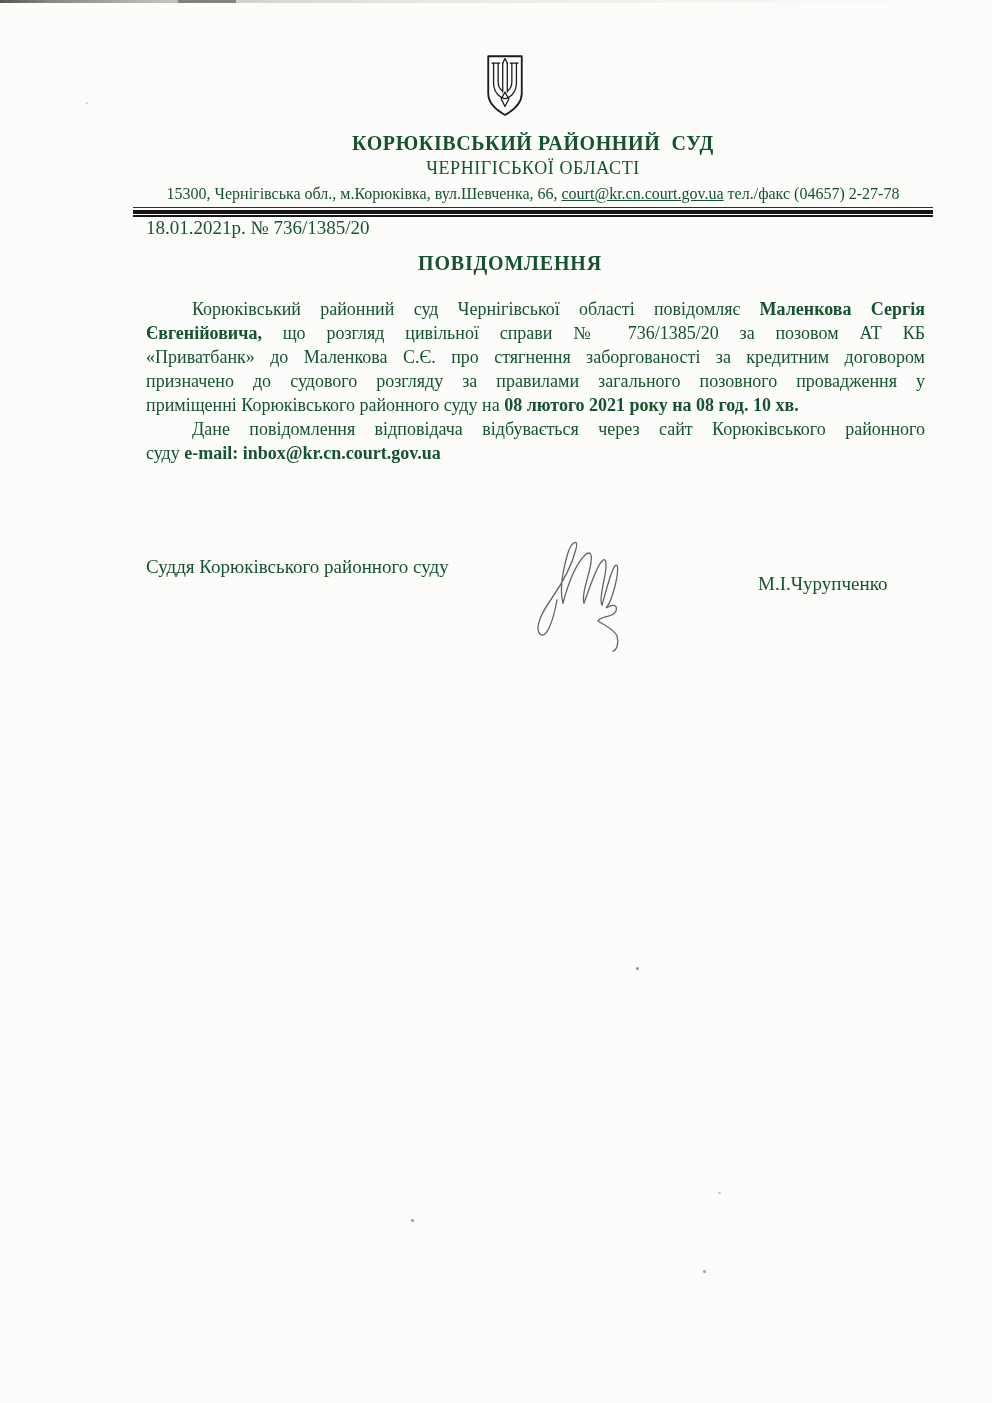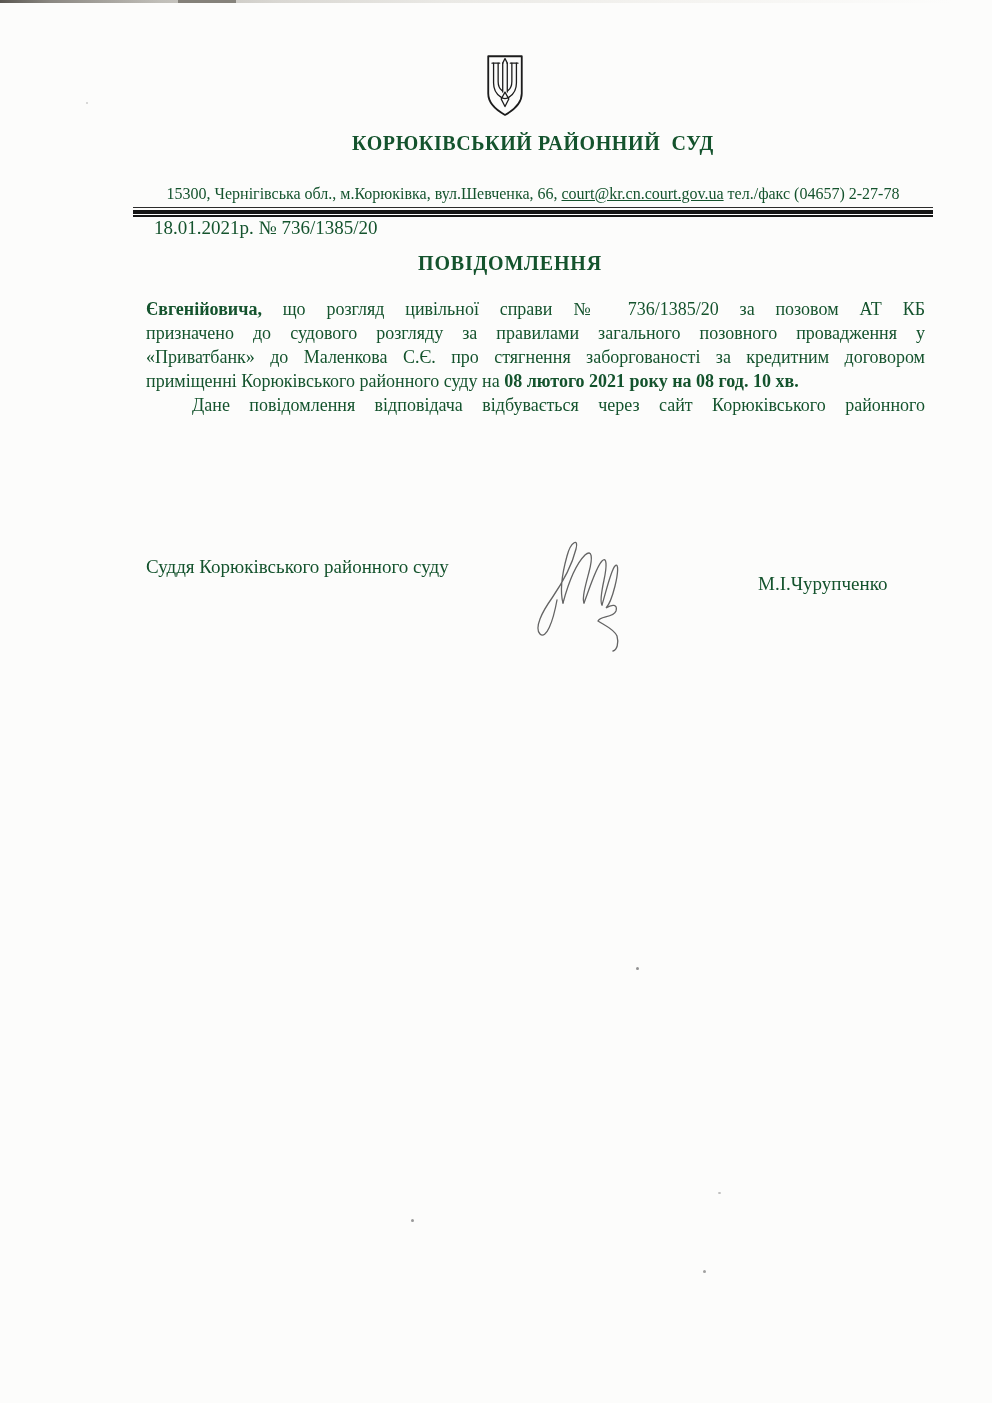--- a/index.html
+++ b/index.html
@@ -27,21 +27,21 @@
   .region-line{top:158px;font-size:18px;letter-spacing:.6px;}
   .address-line{
     position:absolute;left:133px;top:184px;width:800px;
     text-align:center;font-size:16px;line-height:20px;
     padding-bottom:3px;border-bottom:1.5px solid #2b2b2b;
     white-space:nowrap;
   }
   .address-line .email{text-decoration:underline;}
   .rule-thick{position:absolute;left:133px;top:210px;width:800px;height:4px;background:#151515;}
   .rule-thin{position:absolute;left:133px;top:215px;width:800px;height:1.5px;background:#151515;}
-  .date-line{position:absolute;left:146px;top:217px;font-size:19px;margin-left:8px;}
+  .date-line{position:absolute;left:146px;top:217px;font-size:19px;}
   .doc-title{
     position:absolute;left:146px;top:252px;width:728px;
     text-align:center;font-weight:bold;font-size:20px;letter-spacing:.8px;
   }
   .body-text{
     position:absolute;left:146px;top:297px;width:779px;
     font-size:18px;line-height:24px;
   }
   .line{text-align:justify;}
   .line.j{text-align-last:justify;}
@@ -79,36 +79,39 @@
         <path d="M45,12 V38 Q45,50 36,56"></path>
           <path d="M39,12 V36 Q39,44 34,48"></path>
           <path d="M37,12 H47"></path>
         <path d="M30,50 L25,59 L30,69 L35,59 Z"></path>
         <path d="M24,56 Q30,61 36,56"></path>
       </g>
     </svg>
   </div>
 
   <div class="hdr-center court-name">КОРЮКІВСЬКИЙ РАЙОННИЙ  СУД</div>
+  <div class="hdr-center region-line">ЧЕРНІГІСЬКОЇ ОБЛАСТІ</div>
 
   <div class="address-line"><span>15300, Чернігівська обл., м.Корюківка, вул.Шевченка, 66, </span><span class="email">court@kr.cn.court.gov.ua</span><span> тел./факс (04657) 2-27-78</span></div>
 
   <div class="rule-thick"></div>
   <div class="rule-thin"></div>
 
   <div class="date-line">18.01.2021р. № 736/1385/20</div>
 
   <div class="doc-title">ПОВІДОМЛЕННЯ</div>
 
   <div class="body-text">
+    <div class="line j indent"><span>Корюківський районний суд Чернігівської області повідомляє </span><b>Маленкова Сергія</b></div>
     <div class="line j"><b>Євгенійовича,</b><span> що розгляд цивільної справи № 736/1385/20 за позовом АТ КБ</span></div>
+    <div class="line j">«Приватбанк» до Маленкова С.Є. про стягнення заборгованості за кредитним договором</div>
     <div class="line j">призначено до судового розгляду за правилами загального позовного провадження у</div>
-    <div class="line j">«Приватбанк» до Маленкова С.Є. про стягнення заборгованості за кредитним договором</div>
     <div class="line"><span>приміщенні Корюківського районного суду на </span><b>08 лютого 2021 року на 08 год. 10 хв.</b></div>
     <div class="line j indent">Дане повідомлення відповідача відбувається через сайт Корюківського районного</div>
+    <div class="line"><span>суду </span><b>e-mail: inbox@kr.cn.court.gov.ua</b></div>
   </div>
 
   <div class="sig-role">
     <div>Суддя Корюківського районного суду</div>
   </div>
 
   <div class="signature">
     <svg viewBox="528 533 115 125" fill="none" stroke="#4a4a4a" stroke-width="1.3" stroke-linecap="round" opacity="0.85">
       <path d="M557,600 C553,622 546,640 540,634 C534,628 542,612 552,598 C563,582 572,565 576,549 C579,538 571,541 567,556 C562,574 560,592 563,603"></path>
       <path d="M563,603 C567,588 575,565 585,555 C592,549 593,557 589,572 C585,587 582,598 584,603"></path>

